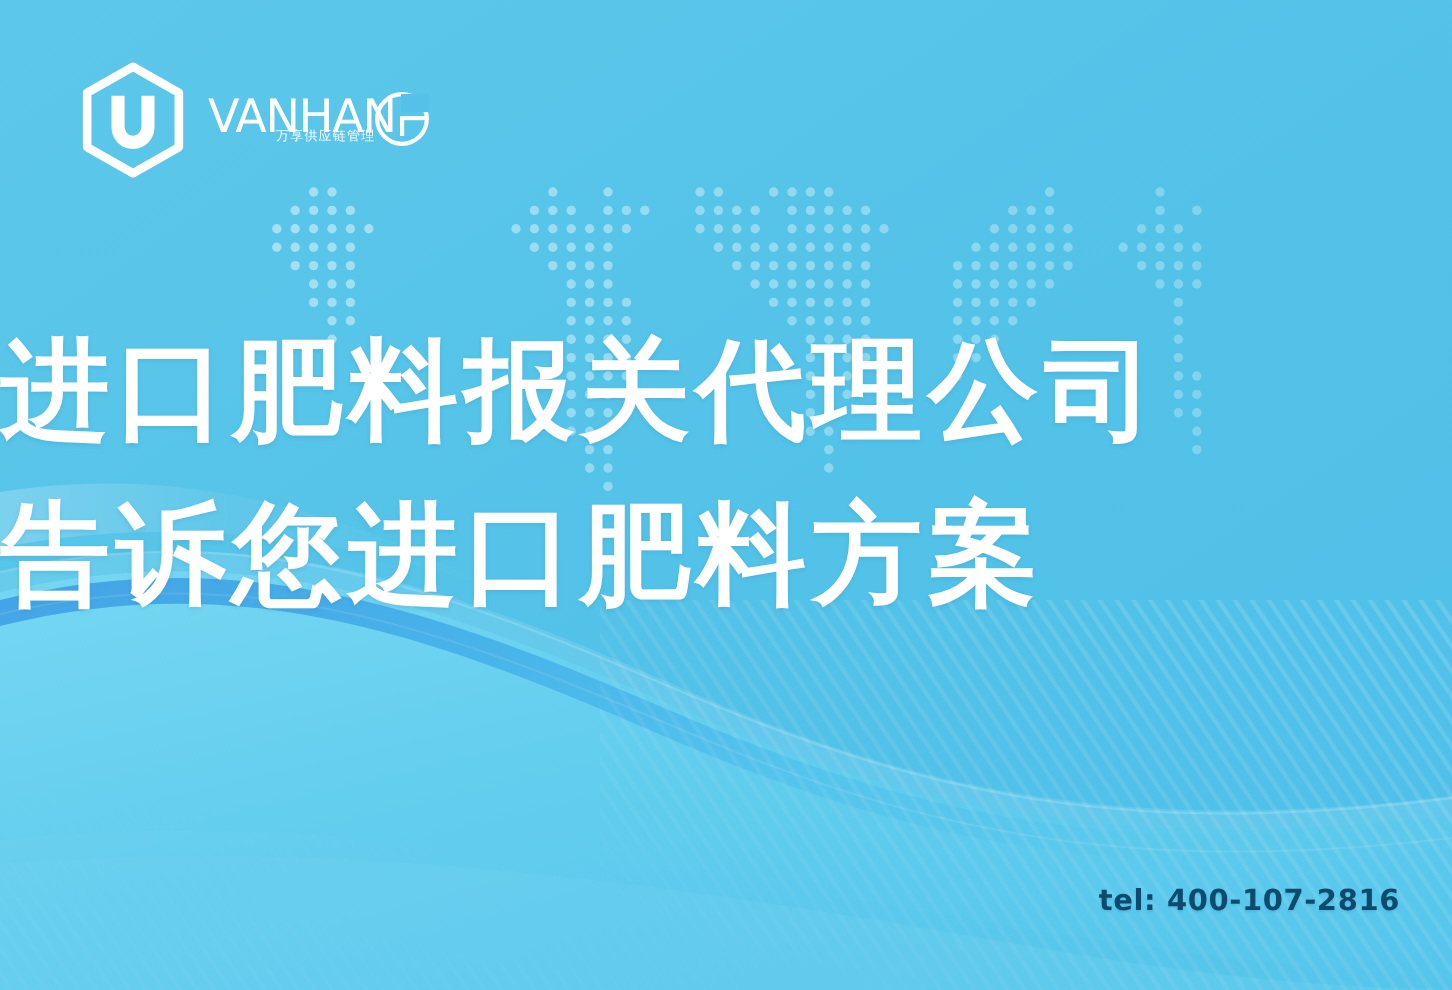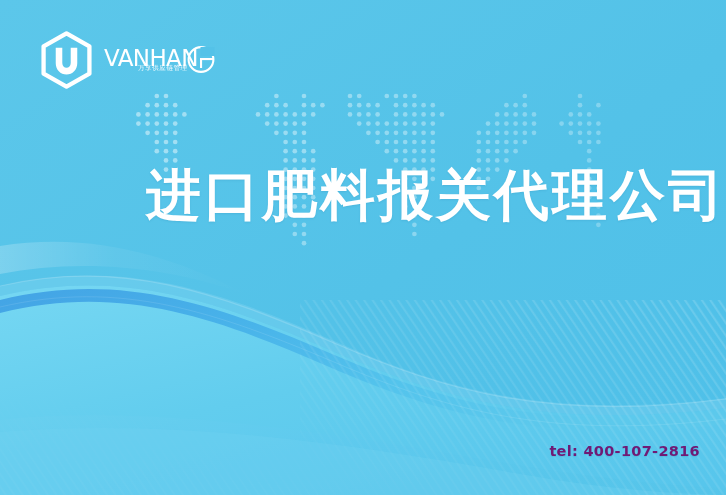--- a/index.html
+++ b/index.html
@@ -48,40 +48,40 @@
     font-family:"DejaVu Sans","Liberation Sans",sans-serif;
     opacity:0.96;
     margin-left:23px;
   }
 
   
   #headline {
     position:absolute;
     left:0; top:168px;
     width:726px;
-    text-align:right;
+    text-align:left;
     z-index:6;
     line-height:1;
   }
   .headline-line {
     display:block;
     color:#ffffff;
     font-weight:bold;
     font-size:55px;
     letter-spacing:3px;
     font-family:"DejaVu Sans","Liberation Sans",sans-serif;
     text-shadow:0 1px 2px rgba(40,130,170,0.18);
   }
   #headline-line-1 { margin-bottom:27px; }
 
   
   #phone {
     position:absolute;
     right:26px; bottom:36px;
-    color:#701a75;
+    color:#0c4a6e;
     font-size:14.5px;
     font-weight:bold;
     letter-spacing:0.3px;
     z-index:7;
     font-family:"DejaVu Sans","Liberation Sans",sans-serif;
     text-shadow:0 1px 1px rgba(40,130,170,0.20);
   }
 </style>
 </head>
 <body>
@@ -439,17 +439,18 @@
         <rect x="96" y="16" width="14" height="2.1" fill="#ffffff"></rect>
         <rect x="96" y="16" width="2.1" height="10" fill="#ffffff"></rect>
         <rect x="96.5" y="5" width="14" height="9" fill="#54c2e8"></rect>
       </svg>
       <span id="logo-sub">万享供应链管理</span>
     </span>
   </div>
 
   <div id="headline">
     <span class="headline-line" id="headline-line-1">进口肥料报关代理公司</span>
+    <span class="headline-line" id="headline-line-2">告诉您进口肥料方案</span>
   </div>
 
   <div id="phone">tel: 400-107-2816</div>
 
 </div>
 
 </body></html>

